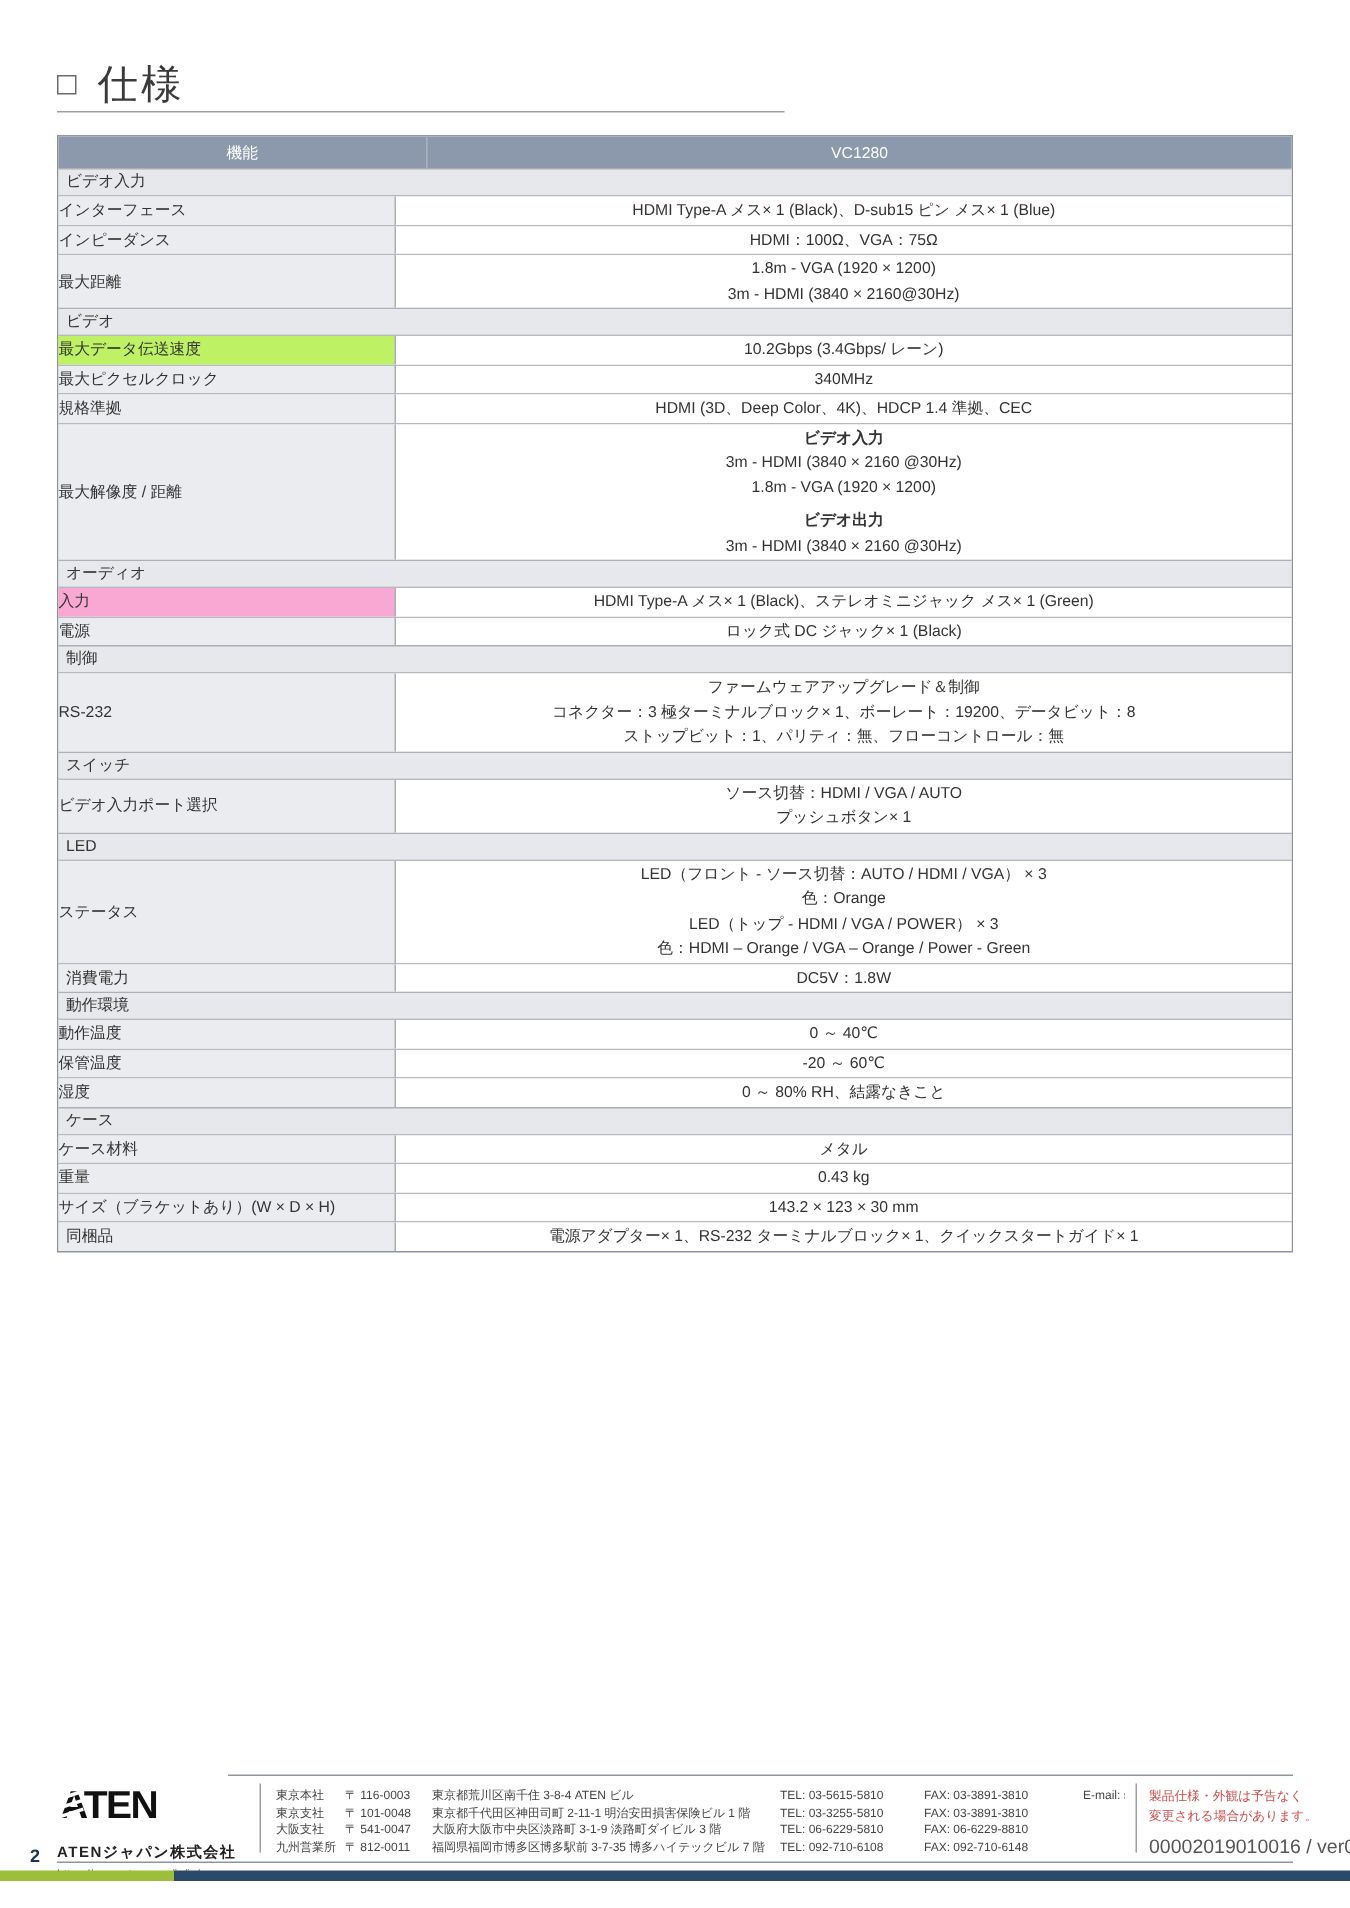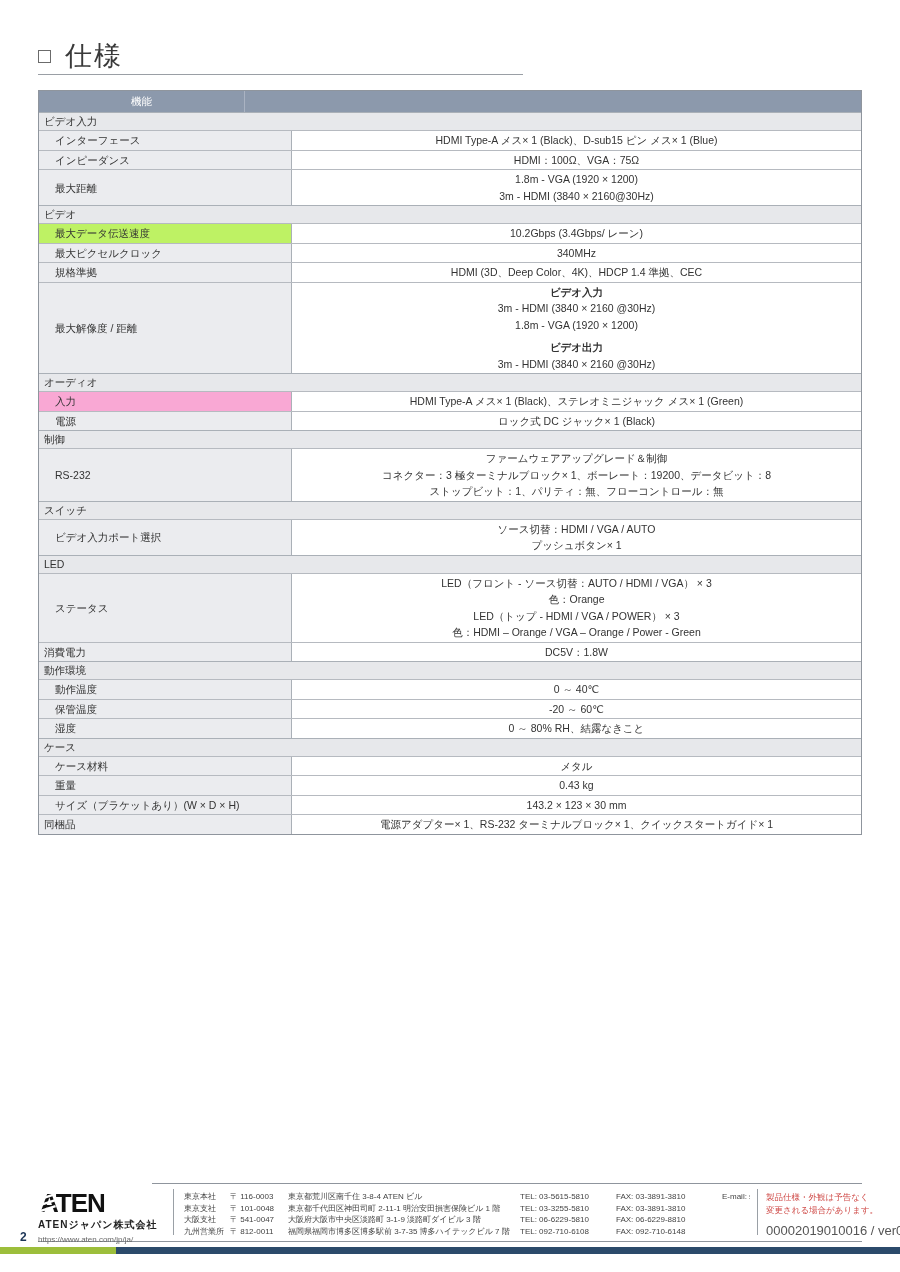--- a/index.html
+++ b/index.html
@@ -10,41 +10,41 @@
   
   .title-row { position:absolute; left:38px; top:38px; display:flex; align-items:center; gap:14px; }
   .title-square { width:13px; height:13px; border:1.5px solid #6b6b6b; background:#fff; }
   .page-title { font-size:27px; font-weight:400; color:#3a3a3a; letter-spacing:2px; }
   .title-rule { position:absolute; left:38px; top:74px; width:485px; height:1px; background:#9a9fa5; }
 
   
   .spec-table { position:absolute; left:38px; top:90px; width:824px; border:1px solid #8f959d; font-size:10.5px; }
   .thead { display:flex; background:#8c99ac; color:#fff; height:21px; }
   .thead .th { display:flex; align-items:center; justify-content:center; }
-  .th-label { width:206px; border-right:1px solid #aab3c2; }
+  .th-label { width:246px; border-right:1px solid #aab3c2; }
   .th-value { flex:1; }
   .sec-row { background:#e7e8eb; border-top:1px solid #aab0b7; padding:2px 5px; line-height:13px; color:#333; }
   .data-row { display:flex; border-top:1px solid #b6bac0; align-items:stretch; }
-  .cell-label { width:253px; background:#ebecef; border-right:1px solid #aab0b7; display:flex; align-items:center; padding:1px 4px 1px 16px; line-height:14px;text-align:right; }
+  .cell-label { width:225px; background:#ebecef; border-right:1px solid #aab0b7; display:flex; align-items:center; padding:1px 4px 1px 0; line-height:14px;text-align:right; }
   .cell-label.noindent { padding-left:5px; }
   .cell-value { flex:1; background:#fff; display:flex; flex-direction:column; align-items:center; justify-content:center; text-align:center; padding:1px 6px; }
   .vline { line-height:16.5px; }
   .vline.bold { font-weight:bold; }
   .vline.gap { margin-top:6px; }
 
   
   .footer { position:absolute; left:38px; top:1183px; width:824px; height:59px; }
   .footer-topline { position:absolute; left:114px; right:0; top:0; height:1px; background:#8f959d; }
   .footer-bottomline { position:absolute; left:0; right:0; bottom:0; height:1px; background:#8f959d; }
   .footer-vdiv1 { position:absolute; left:135px; top:6px; bottom:7px; width:1px; background:#9aa0a6; }
   .footer-vdiv2 { position:absolute; left:719px; top:6px; bottom:7px; width:1px; background:#9aa0a6; }
 
   .logo-block { position:absolute; left:0; top:7px; width:128px; }
   .logo-svg { display:block; }
-  .company-name { font-size:10px; font-weight:bold; color:#222; letter-spacing:1px; margin-top:2px; }
+  .company-name { font-size:10px; font-weight:bold; color:#222; letter-spacing:1px; margin-top:12px; }
   .company-url { font-size:8px; color:#666; margin-top:3px; }
 
   .office-block { position:absolute; left:146px; top:8px; width:566px; font-size:8px; color:#444; }
   .office-row { display:grid; grid-template-columns:46px 58px 232px 96px 106px auto; line-height:11.5px; }
   .office-row span { white-space:nowrap; overflow:hidden; }
 
   .notice-block { position:absolute; left:728px; top:8px; width:96px; text-align:center; }
   .notice-line { font-size:8.5px; color:#cf4a47; line-height:13px; white-space:nowrap; }
   .doc-number { font-size:13px; color:#555; margin-top:6px; text-align:right; white-space:nowrap; }
 
@@ -61,20 +61,21 @@
 
   <div class="title-row">
     <span class="title-square"></span>
     <h1 class="page-title">仕様</h1>
   </div>
   <div class="title-rule"></div>
 
   <div class="spec-table">
     <div class="thead" style="background: rgb(140, 153, 172);">
       <div class="th th-label">機能</div>
+      <div class="th th-value">VC1280</div>
     </div>
     <div id="spec-rows">
         <div class="sec-row" style="background: rgb(231, 232, 235);">ビデオ入力</div>
         <div class="data-row">
           <div class="cell-label" style="background: rgb(235, 236, 239);">インターフェース</div>
           <div class="cell-value">
             <div class="vline">HDMI Type-A メス× 1 (Black)、D-sub15 ピン メス× 1 (Blue)</div>
           </div>
         </div>
         <div class="data-row">

